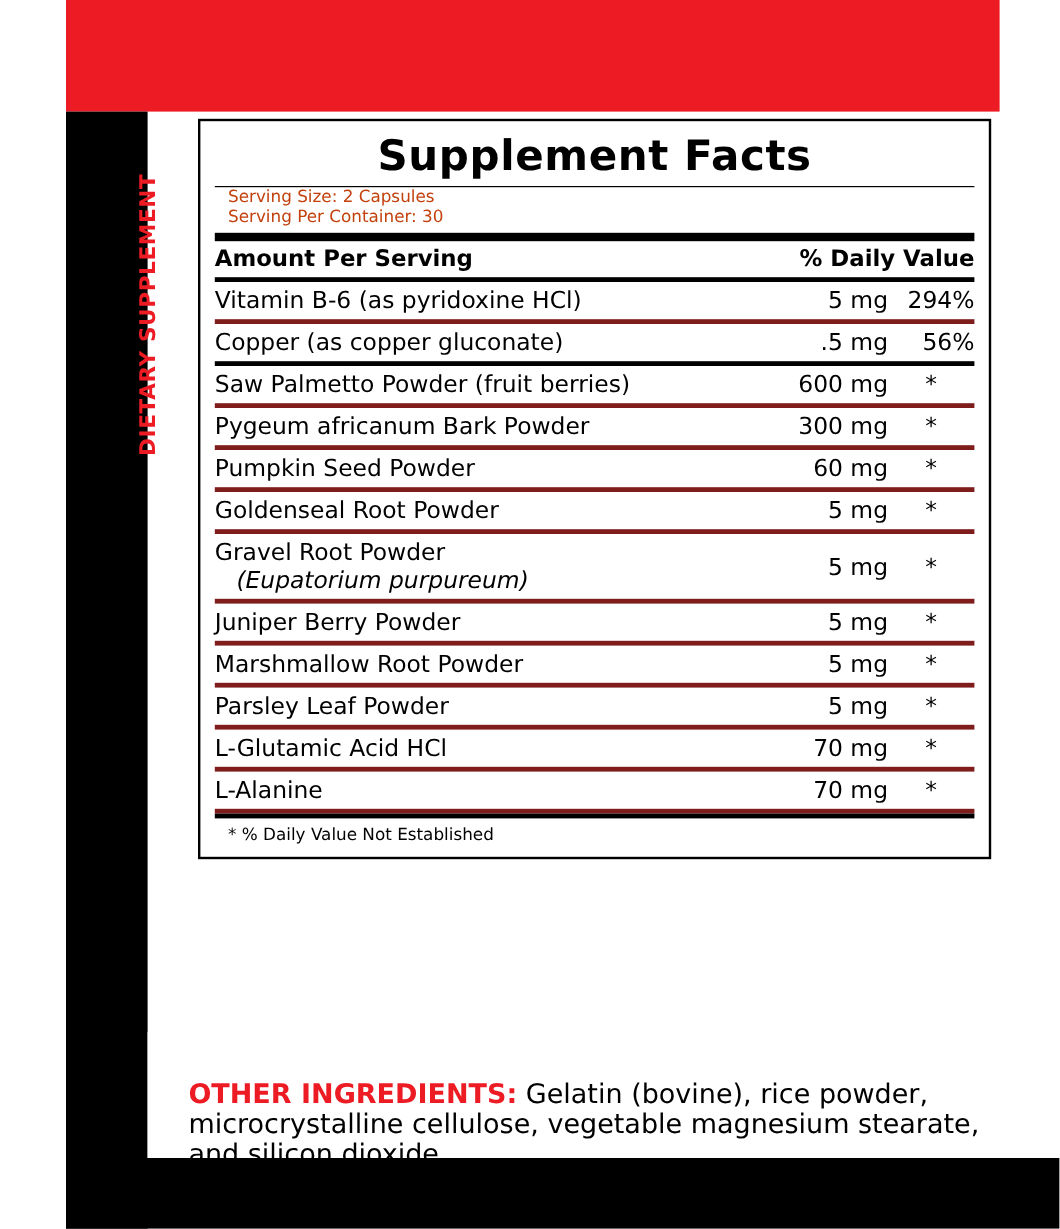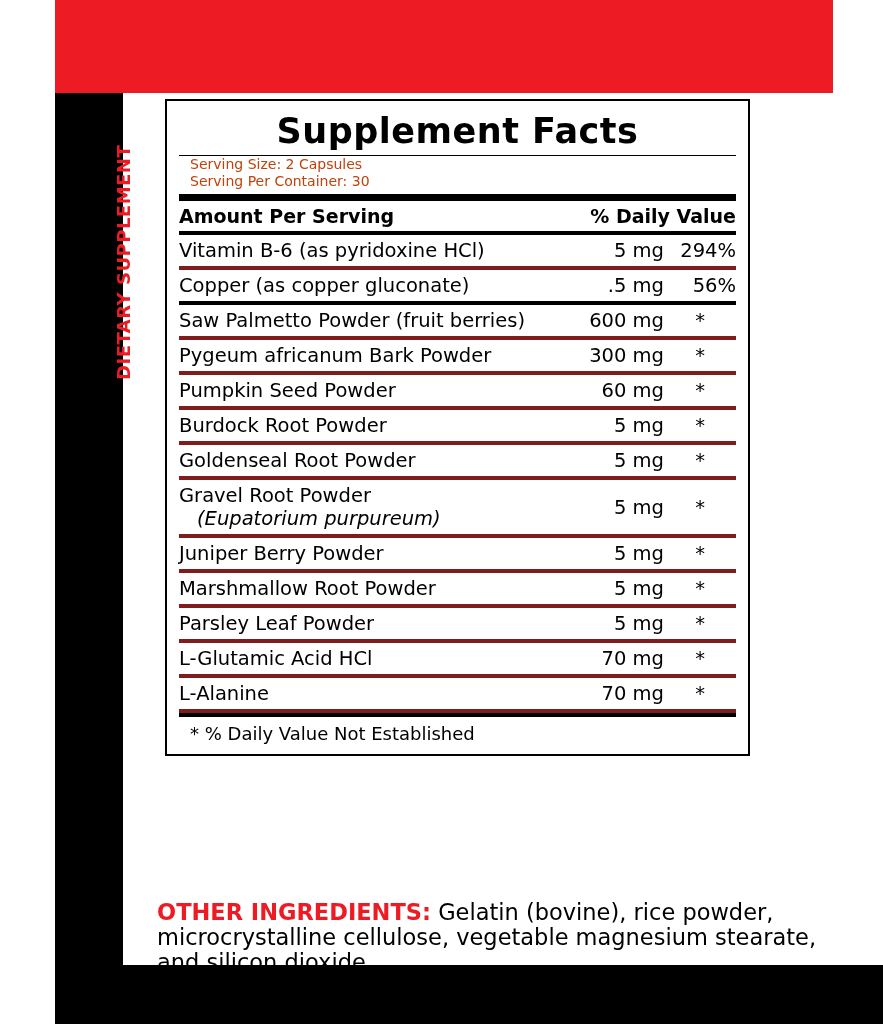--- a/index.html
+++ b/index.html
@@ -64,21 +64,21 @@
     transform: rotate(180deg);
     text-align: left;
     white-space: nowrap;
   }
 
   
   .panel {
     position: absolute;
     left: 165px;
     top: 99px;
-    width: 585px;
+    width: 661px;
     box-sizing: border-box;
     border: 2px solid #000;
     background: #fff;
     padding: 0 12px 8px 12px;
   }
   .sf-title {
     text-align: center;
     font-size: 35px;
     font-weight: bold;
     letter-spacing: 0.5px;
@@ -123,21 +123,21 @@
   .c-amt  { text-align: right; white-space: nowrap; padding-right: 6px; width: 95px;}
   .c-dv   { text-align: right; white-space: nowrap; width: 72px; padding-right: 6px;}
   .c-dv-star { text-align: center; width: 72px; padding-right: 6px; }
   .row-sep td { border-bottom: 4px solid #7f1d1d; }
   .italic-sub {
     display: block;
     font-style: italic;
     padding-left: 18px;
   }
   .footnote {
-    font-size: 18px;
+    font-size: 14px;
     padding: 6px 0 2px 11px;
     color: #000;
   }
 
   
   .other-ing {
     position: absolute;
     left: 157px;
     top: 900px;
     width: 700px;
@@ -214,25 +214,20 @@
         <td class="c-name">Pygeum africanum Bark Powder</td>
         <td class="c-amt">300 mg</td>
         <td class="c-dv-star">*</td>
       </tr>
       <tr class="row-sep">
         <td class="c-name">Pumpkin Seed Powder</td>
         <td class="c-amt">60 mg</td>
         <td class="c-dv-star">*</td>
       </tr>
       <tr class="row-sep">
-        <td class="c-name">Burdock Root Powder</td>
-        <td class="c-amt">5 mg</td>
-        <td class="c-dv-star">*</td>
-      </tr>
-      <tr class="row-sep">
         <td class="c-name">Goldenseal Root Powder</td>
         <td class="c-amt">5 mg</td>
         <td class="c-dv-star">*</td>
       </tr>
       <tr class="row-sep">
         <td class="c-name">
           <span>Gravel Root Powder</span>
           <span class="italic-sub">(Eupatorium purpureum)</span>
         </td>
         <td class="c-amt">5 mg</td>

